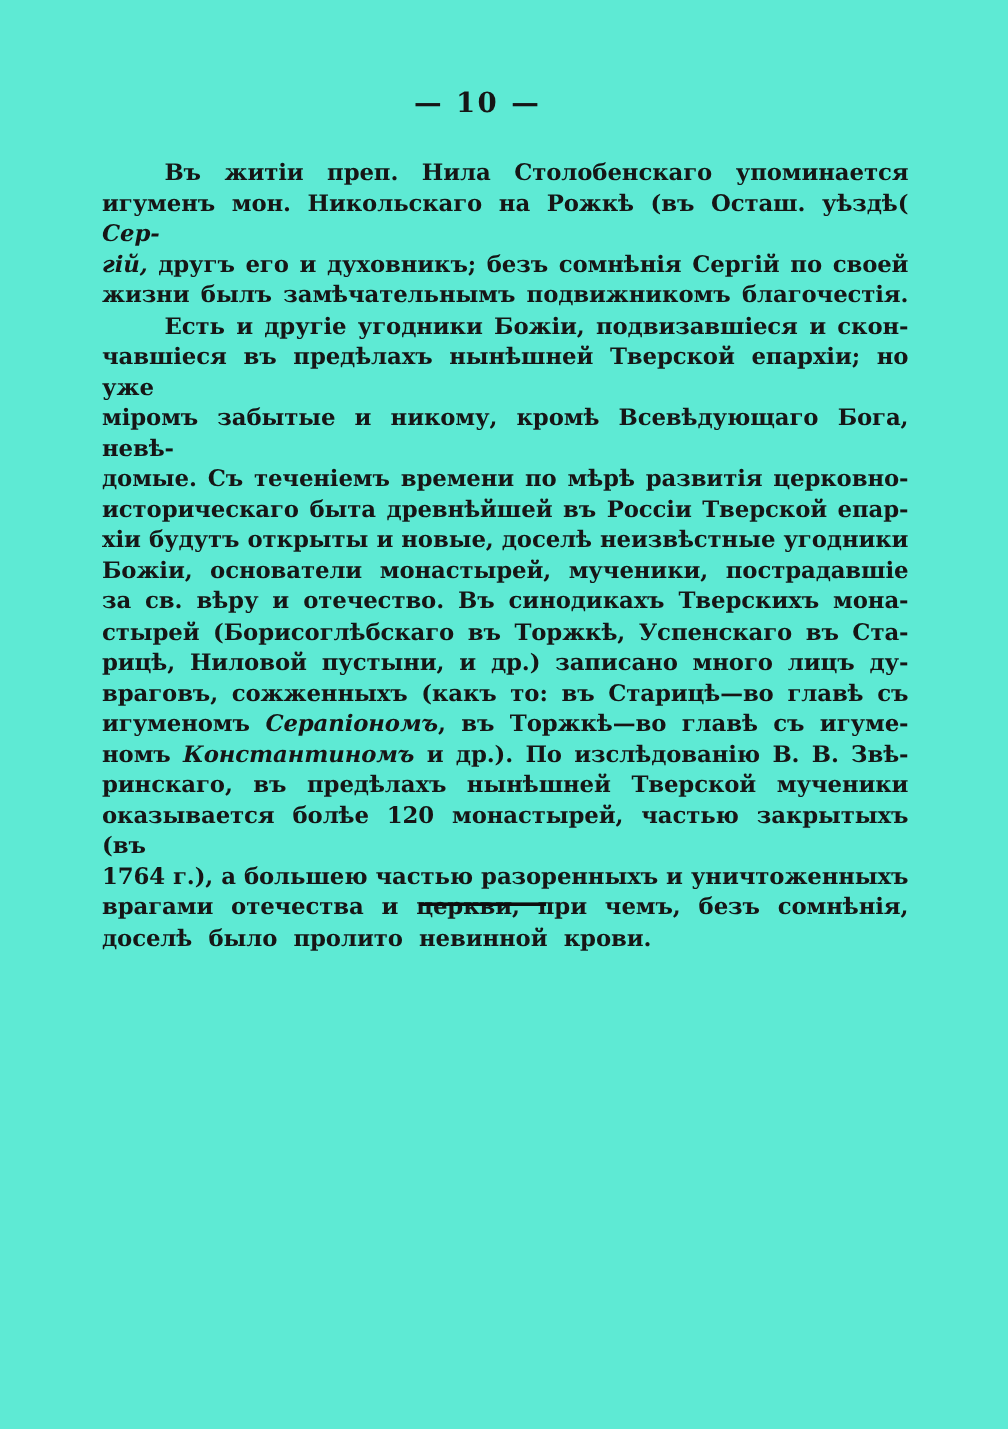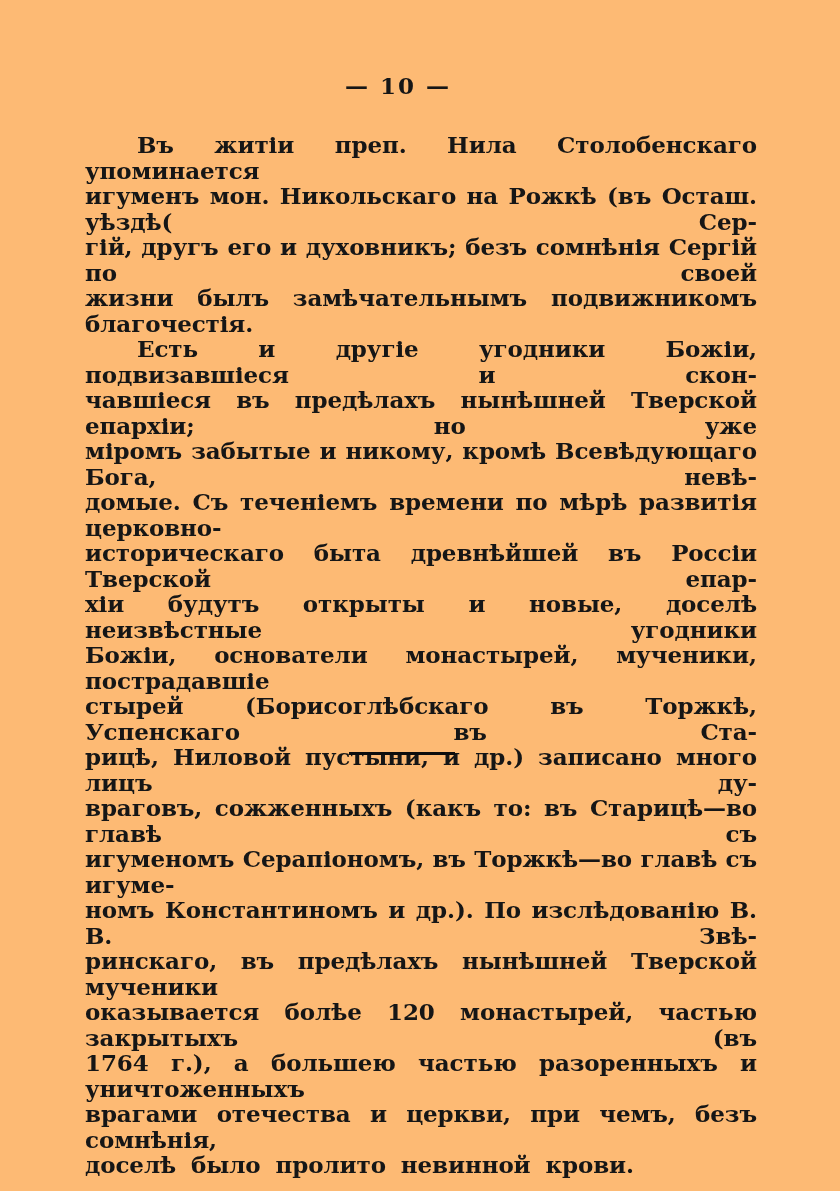--- a/index.html
+++ b/index.html
@@ -21,68 +21,69 @@
     font-size: 23px;
     font-weight: bold;
     letter-spacing: 2px;
     white-space: nowrap;
   }
   .text-block {
     position: absolute;
     left: 85px;
     top: 132px;
     width: 672px;
-    font-size: 23px;
+    font-size: 19px;
     font-weight: bold;
     line-height: 25.5px;
     letter-spacing: -0.1px;
   }
   .paragraph { margin: 0; }
   .line {
     text-align: justify;
     text-align-last: justify;
     white-space: normal;
   }
   .line.indent { text-indent: 52px; }
   .line.no-just {
     text-align: left;
     text-align-last: left;
     word-spacing: 7px;
   }
-  .seg-italic { }
+  .seg-italic { font-style: italic; }
   .section-divider {
     position: absolute;
     top: 752px;
     left: 349px;
     width: 106px;
     height: 3px;
     background: #0d0d0d;
   }
 </style>
 </head>
 <body>
 
-<div class="page" style="background: #fdba74; color: rgb(22, 22, 22);">
+<div class="page" style="background: #5eead4; color: rgb(22, 22, 22);">
   <div class="page-number">— 10 —</div>
 
   <div class="text-block" id="text-block">
       <div class="paragraph">
         <div class="line indent"><span class="seg-normal">Въ житіи преп. Нила Столобенскаго упоминается</span></div>
         <div class="line"><span class="seg-normal">игуменъ мон. Никольскаго на Рожкѣ (въ Осташ. уѣздѣ( </span><span class="seg-italic">Сер-</span></div>
         <div class="line"><span class="seg-italic">гій,</span><span class="seg-normal"> другъ его и духовникъ; безъ сомнѣнія Сергій по своей</span></div>
         <div class="line"><span class="seg-normal">жизни былъ замѣчательнымъ подвижникомъ благочестія.</span></div>
       </div>
       <div class="paragraph">
         <div class="line indent"><span class="seg-normal">Есть и другіе угодники Божіи, подвизавшіеся и скон-</span></div>
         <div class="line"><span class="seg-normal">чавшіеся въ предѣлахъ нынѣшней Тверской епархіи; но уже</span></div>
         <div class="line"><span class="seg-normal">міромъ забытые и никому, кромѣ Всевѣдующаго Бога, невѣ-</span></div>
         <div class="line"><span class="seg-normal">домые. Съ теченіемъ времени по мѣрѣ развитія церковно-</span></div>
         <div class="line"><span class="seg-normal">историческаго быта древнѣйшей въ Россіи Тверской епар-</span></div>
         <div class="line"><span class="seg-normal">хіи будутъ открыты и новые, доселѣ неизвѣстные угодники</span></div>
         <div class="line"><span class="seg-normal">Божіи, основатели монастырей, мученики, пострадавшіе</span></div>
+        <div class="line"><span class="seg-normal">за св. вѣру и отечество. Въ синодикахъ Тверскихъ мона-</span></div>
         <div class="line"><span class="seg-normal">стырей (Борисоглѣбскаго въ Торжкѣ, Успенскаго въ Ста-</span></div>
         <div class="line"><span class="seg-normal">рицѣ, Ниловой пустыни, и др.) записано много лицъ ду-</span></div>
         <div class="line"><span class="seg-normal">враговъ, сожженныхъ (какъ то: въ Старицѣ—во главѣ съ</span></div>
         <div class="line"><span class="seg-normal">игуменомъ </span><span class="seg-italic">Серапіономъ</span><span class="seg-normal">, въ Торжкѣ—во главѣ съ игуме-</span></div>
         <div class="line"><span class="seg-normal">номъ </span><span class="seg-italic">Константиномъ</span><span class="seg-normal"> и др.). По изслѣдованію В. В. Звѣ-</span></div>
         <div class="line"><span class="seg-normal">ринскаго, въ предѣлахъ нынѣшней Тверской мученики</span></div>
         <div class="line"><span class="seg-normal">оказывается болѣе 120 монастырей, частью закрытыхъ (въ</span></div>
         <div class="line"><span class="seg-normal">1764 г.), а большею частью разоренныхъ и уничтоженныхъ</span></div>
         <div class="line"><span class="seg-normal">врагами отечества и церкви, при чемъ, безъ сомнѣнія,</span></div>
         <div class="line no-just"><span class="seg-normal">доселѣ было пролито невинной крови.</span></div>

